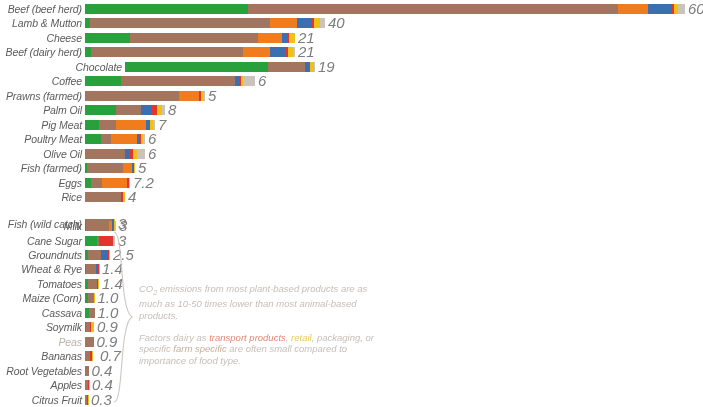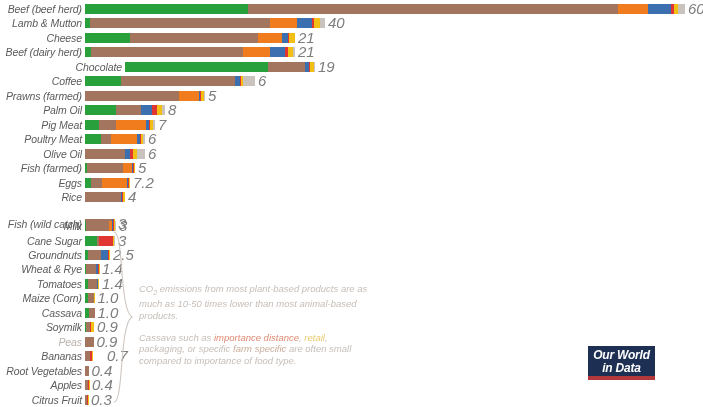--- a/index.html
+++ b/index.html
@@ -219,21 +219,21 @@
         <div class="val" style="left: 97px;">0.9</div>
       </div>
       <div class="row" style="top: 335px;">
         <div class="cat-label muted">Peas</div>
         <div class="bar"><span class="seg" style="width: 8.5px; background: rgb(163, 117, 95);"></span></div>
         <div class="val" style="left: 96.5px;">0.9</div>
       </div>
       <div class="row" style="top: 349px;">
         <div class="cat-label">Bananas</div>
         <div class="bar"><span class="seg" style="width: 4.5px; background: rgb(163, 117, 95);"></span><span class="seg" style="width: 2px; background: rgb(224, 53, 49);"></span><span class="seg" style="width: 0.5px; background: rgb(242, 192, 20);"></span></div>
-        <div class="val" style="left: 107px;">0.7</div>
+        <div class="val" style="left: 100px;">0.7</div>
       </div>
       <div class="row" style="top: 364px;">
         <div class="cat-label">Root Vegetables</div>
         <div class="bar"><span class="seg" style="width: 3.5px; background: rgb(163, 117, 95);"></span></div>
         <div class="val" style="left: 91.5px;">0.4</div>
       </div>
       <div class="row" style="top: 378px;">
         <div class="cat-label">Apples</div>
         <div class="bar"><span class="seg" style="width: 3px; background: rgb(163, 117, 95);"></span><span class="seg" style="width: 0.5px; background: rgb(224, 53, 49);"></span><span class="seg" style="width: 0.5px; background: rgb(242, 192, 20);"></span></div>
         <div class="val" style="left: 92px;">0.4</div>
@@ -247,22 +247,18 @@
 
   <svg id="brace" viewBox="0 0 22 172" preserveAspectRatio="none">
     <path d="M2,1 C12,1 7,78 20,86 C7,94 12,171 2,171" fill="none" stroke="#cdc6c1" stroke-width="1.1"></path>
   </svg>
 
   <div id="annotation">
     <div class="para1">
       <span>CO</span><sub>2</sub><span> emissions from most plant-based products are as much as 10-50 times lower than most animal-based products.</span>
     </div>
     <div class="para2">
-      <span>Cassava such as </span><span class="w-transport">importance distance</span><span>, </span><span class="w-retail">retail</span><span>, packaging, or specific </span><span class="w-farm">farm specific</span><span> are often small compared to importance of food type.</span>
+      <span>Factors dairy as </span><span class="w-transport">transport products</span><span>, </span><span class="w-retail">retail</span><span>, packaging, or specific </span><span class="w-farm">farm specific</span><span> are often small compared to importance of food type.</span>
     </div>
   </div>
 
-  <div id="owid-logo">
-    <div>Our World</div>
-    <div>in Data</div>
-  </div>
 
 </div>
 
 </body></html>

